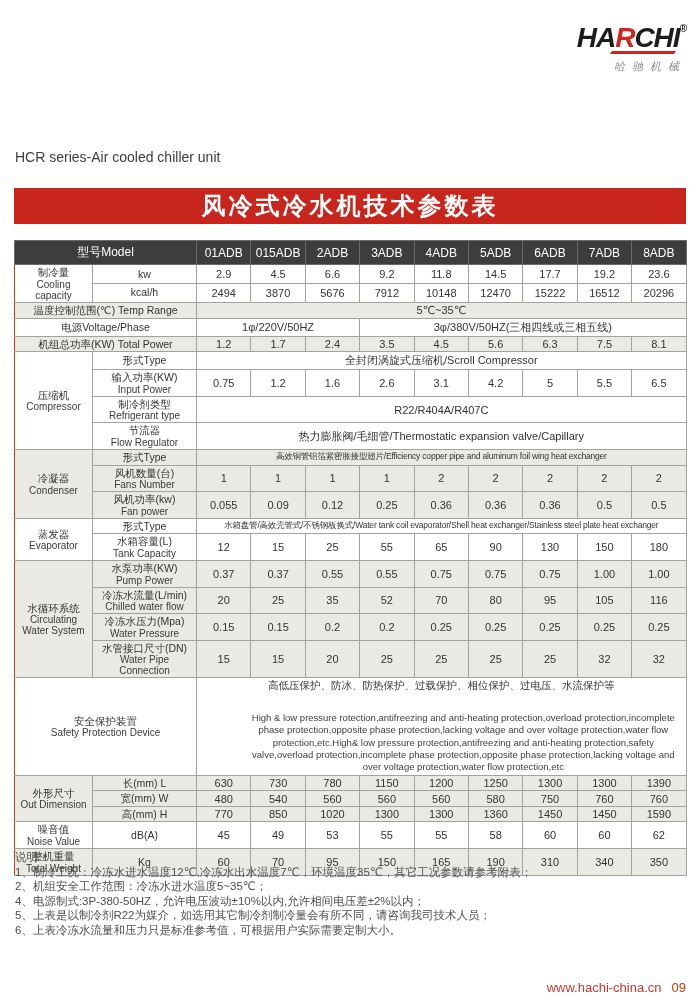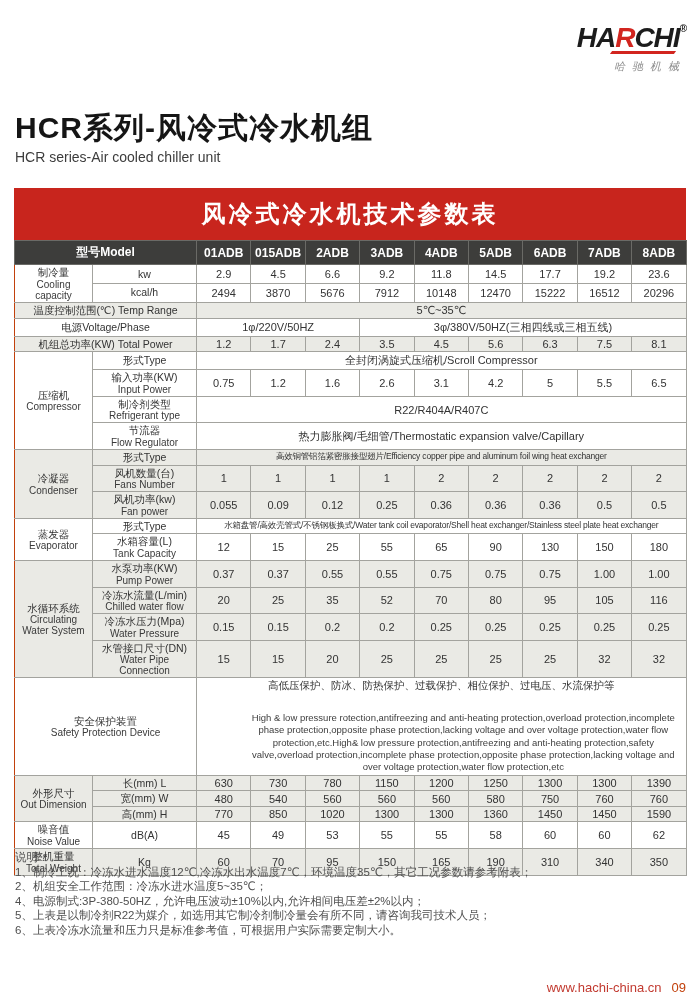--- a/index.html
+++ b/index.html
@@ -15,30 +15,30 @@
   .logo-reg { font-size:10px; font-weight:700; vertical-align:top; color:#1c1c1c; font-style:normal; }
   .logo-swoosh { position:absolute; left:34px; bottom:-2px; width:64px; height:3px;
                  background:#d2251f; transform:skewX(-35deg); }
   .logo-sub { margin-top:7px; font-size:11px; color:#8d8d8d; letter-spacing:7px; font-style:italic; }
 
   
   .page-title { position:absolute; left:15px; top:108px; font-size:30px; font-weight:700;
                 color:#151515; letter-spacing:1px; }
   .page-subtitle { position:absolute; left:15px; top:149px; font-size:14px; color:#3c3c3c; }
 
-  .banner { position:absolute; left:14px; top:188px; width:672px; height:52px;
+  .banner { position:absolute; left:14px; top:188px; width:672px; height:36px;
             background:#c8251d; color:#ffffff; display:flex; align-items:center;
             justify-content:center; font-size:24px; font-weight:700; letter-spacing:3px; }
 
   
   table.spec { position:absolute; left:14px; top:240px; width:672px; border-collapse:collapse;
                table-layout:fixed; color:#333; }
   table.spec th, table.spec td { border:1px solid #a3a39e; text-align:center; vertical-align:middle;
                padding:1px 2px; }
-  table.spec thead th { background:#3d3d3b; color:#fff; font-size:12px; font-weight:700;
+  table.spec thead th { background:#3d3d3b; color:#fff; font-size:12px; font-weight:400;
                padding:3px 0; border-color:#6a6a66; }
   tr.shade td { background:#eaeae5; }
   tr:not(.shade) td { background:#ffffff; }
   td.group, td.fulllabel { font-weight:400; }
   .zh { font-size:10.5px; line-height:1.2; color:#333; }
   .en { font-size:10px; line-height:1.1; color:#3a3a3a; }
   td.sublabel .zh { font-size:10.5px; }
   td.val { font-size:11px; }
   td.spanval { font-size:11px; }
   td.spanval.small { font-size:8.5px; letter-spacing:-0.2px; }
@@ -64,21 +64,20 @@
 <div class="page">
 
   <div class="logo">
     <div class="logo-word">
       <span>HA</span><span class="red">R</span><span>CHI</span><span class="logo-reg">®</span>
       <span class="logo-swoosh"></span>
     </div>
     <div class="logo-sub">哈驰机械</div>
   </div>
 
-  <div class="page-title">HCR系列-风冷式冷水机组</div>
   <div class="page-subtitle">HCR series-Air cooled chiller unit</div>
 
   <div class="banner">风冷式冷水机技术参数表</div>
 
   <table class="spec">
     <colgroup>
       <col style="width:78px">
         <col style="width:104px">
       <col style="width:54.4px">
         <col style="width:54.4px">

